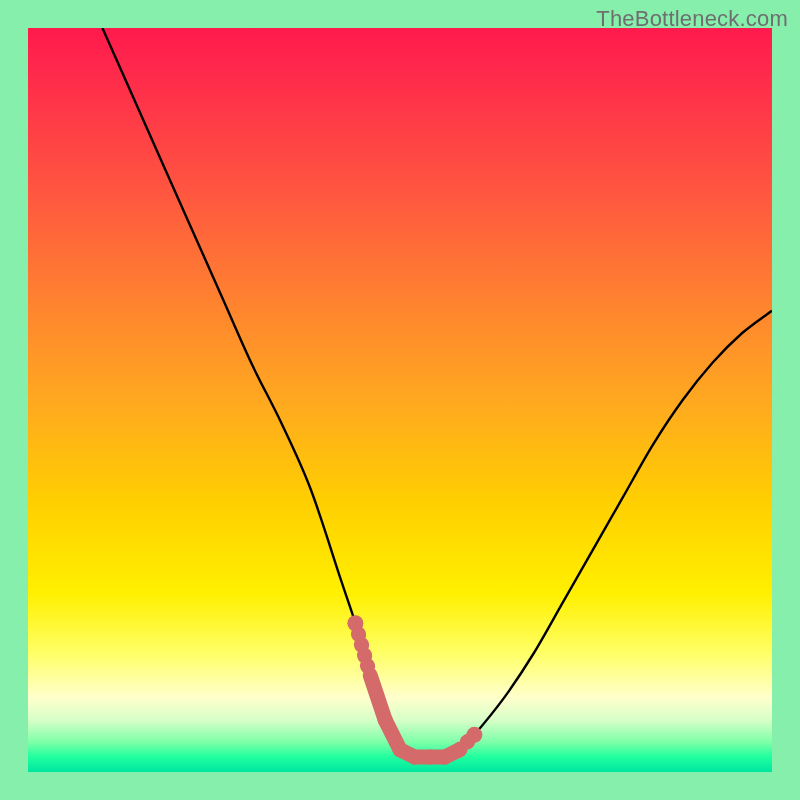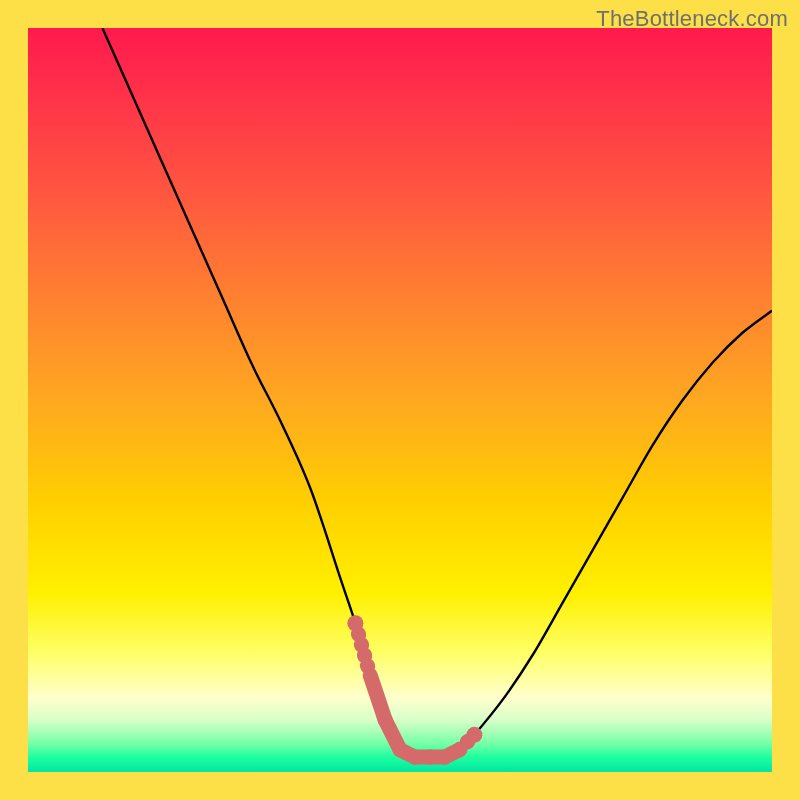--- a/index.html
+++ b/index.html
@@ -7,21 +7,21 @@
     padding: 0;
     width: 800px;
     height: 800px;
     background: #000;
     overflow: hidden;
     font-family: Arial, Helvetica, sans-serif;
   }
   .frame {
     position: absolute;
     inset: 0;
-    background: #fde047;
+    background: #86efac;
     padding-left: 38px;
   }
   .plot-area {
     position: absolute;
     left: 28px;
     top: 28px;
     width: 744px;
     height: 744px;
     overflow: hidden;
   }

